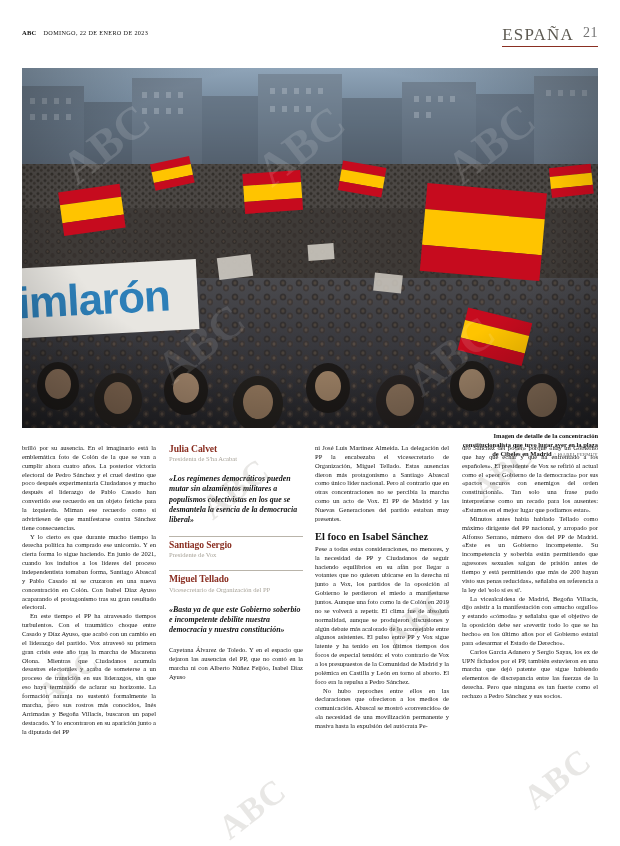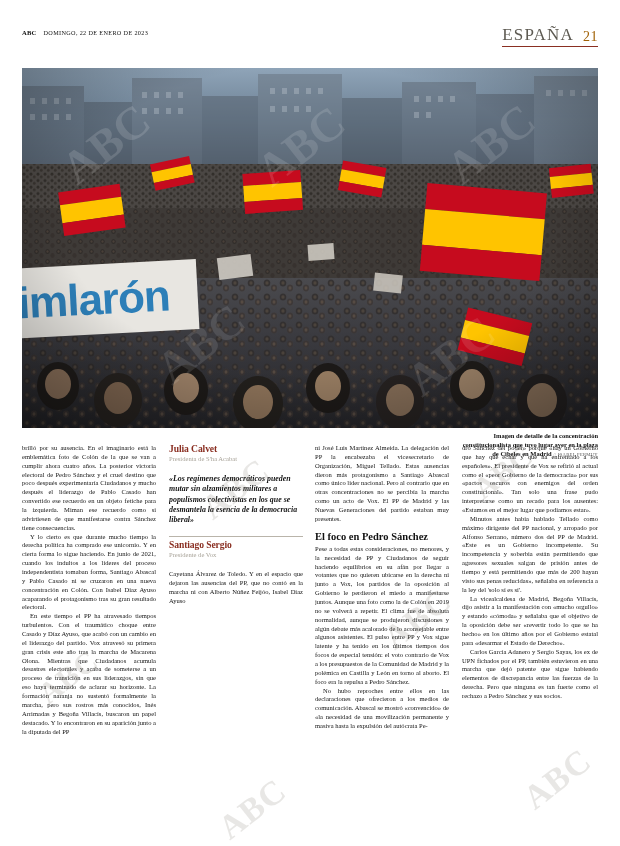--- a/index.html
+++ b/index.html
@@ -44,33 +44,33 @@
     margin-right: 7px;
   }
   .mh-right {
     position: absolute;
     right: 22px;
     top: 25px;
     text-align: right;
   }
   .mh-espana-row {
     display: flex;
-    align-items: flex-end;
+    align-items: flex-start;
     justify-content: flex-end;
     gap: 9px;
   }
   .mh-espana {
     font-family: "Liberation Serif", serif;
     font-size: 17px;
     letter-spacing: 1.2px;
     color: #5d5a52;
   }
   .mh-pageno {
     font-size: 14px;
-    color: #a16207;
+    color: #737373;
     letter-spacing: .5px;
   }
   .mh-rule {
     height: 1px;
     background: #8a2f22;
     margin: 1px 0 3px 0;
     width: 100%;
   }
   .mh-sub {
     font-size: 10.2px;
@@ -430,27 +430,33 @@
         <div class="q-role">Presidenta de S'ha Acabat</div>
         <div class="q-text">«Los regímenes democráticos pueden mutar sin alzamientos militares a populismos colectivistas en los que se desmantela la esencia de la democracia liberal»</div>
       </div>
 
       <div class="quote-block">
         <div class="topline"></div>
         <div class="q-name">Santiago Sergio</div>
         <div class="q-role">Presidente de Vox</div>
       </div>
 
+      <div class="quote-block">
+        <div class="topline"></div>
+        <div class="q-name">Miguel Tellado</div>
+        <div class="q-role">Vicesecretario de Organización del PP</div>
+        <div class="q-text">«Basta ya de que este Gobierno soberbio e incompetente debilite nuestra democracia y nuestra constitución»</div>
+      </div>
 
       <p class="body-p">Cayetana Álvarez de Toledo. Y en el espacio que dejaron las ausencias del PP, que no contó en la marcha ni con Alberto Núñez Feijóo, Isabel Díaz Ayuso</p>
     </div>
 
     <div class="col c3">
       <p class="body-p">ni José Luis Martínez Almeida. La delegación del PP la encabezaba el vicesecretario de Organización, Miguel Tellado. Estas ausencias dieron más protagonismo a Santiago Abascal como único líder nacional. Pero al contrario que en otras concentraciones no se percibía la marcha como un acto de Vox. El PP de Madrid y las Nuevas Generaciones del partido estaban muy presentes.</p>
-      <h2 class="subhead">El foco en Pedro Sánchez</h2>
+      <h2 class="subhead">El foco en Isabel Sánchez</h2>
       <p class="body-p">Pese a todas estas consideraciones, no menores, y la necesidad de PP y Ciudadanos de seguir haciendo equilibrios en su afán por llegar a votantes que no quieren ubicarse en la derecha ni junto a Vox, los partidos de la oposición al Gobierno le perdieron el miedo a manifestarse juntos. Aunque una foto como la de Colón en 2019 no se volverá a repetir. El clima fue de absoluta normalidad, aunque se produjeron discusiones y algún debate más acalorado de lo aconsejable entre algunos asistentes. El pulso entre PP y Vox sigue latente y ha tenido en los últimos tiempos dos focos de especial tensión: el voto contrario de Vox a los presupuestos de la Comunidad de Madrid y la polémica en Castilla y León en torno al aborto. El foco era la repulsa a Pedro Sánchez.</p>
       <p class="body-p">No hubo reproches entre ellos en las declaraciones que ofrecieron a los medios de comunicación. Abascal se mostró «convencido» de «la necesidad de una movilización permanente y masiva hasta la expulsión del autócrata Pe-</p>
     </div>
 
     <div class="col c4">
       <p class="body-p">dro Sánchez del poder» porque «hay un Gobierno que hay que echar y que ha enfrentado a los españoles». El presidente de Vox se refirió al actual como el «peor Gobierno de la democracia» por sus «pactos oscuros con enemigos del orden constitucional». Tan solo una frase pudo interpretarse como un recado para los ausentes: «Estamos en el mejor lugar que podíamos estar».</p>
       <p class="body-p">Minutos antes había hablado Tellado como máximo dirigente del PP nacional, y arropado por Alfonso Serrano, número dos del PP de Madrid. «Este es un Gobierno incompetente. Su incompetencia y soberbia están permitiendo que agresores sexuales salgan de prisión antes de tiempo y está permitiendo que más de 200 hayan visto sus penas reducidas», señalaba en referencia a la ley del 'solo sí es sí'.</p>
       <p class="body-p">La vicealcaldesa de Madrid, Begoña Villacís, dijo asistir a la manifestación con «mucho orgullo» y estando «cómoda» y señalaba que el objetivo de la oposición debe ser «revertir todo lo que se ha hecho» en los último años por el Gobierno estatal para «desarmar el Estado de Derecho».</p>
       <p class="body-p">Carlos García Adanero y Sergio Sayas, los ex de UPN fichados por el PP, también estuvieron en una marcha que dejó patente que sigue habiendo elementos de discrepancia entre las fuerzas de la derecha. Pero que ninguna es tan fuerte como el rechazo a Pedro Sánchez y sus socios.</p>
     </div>

